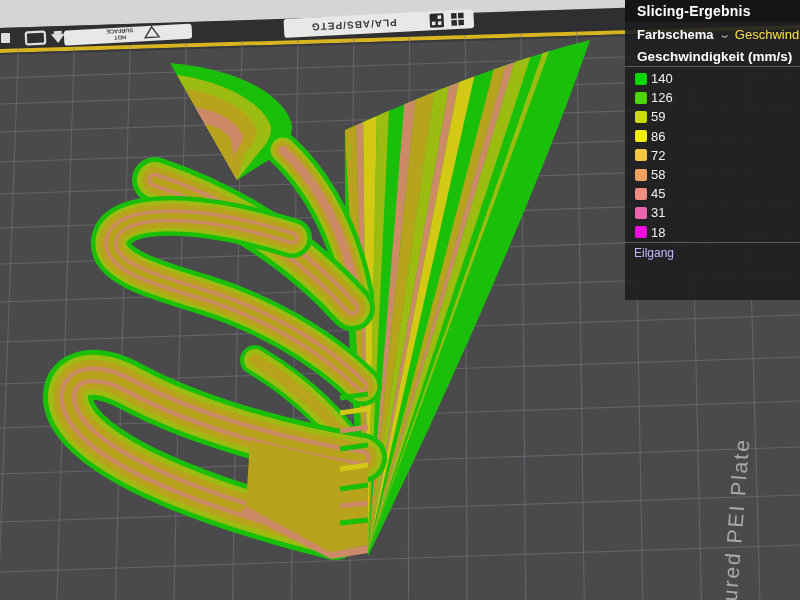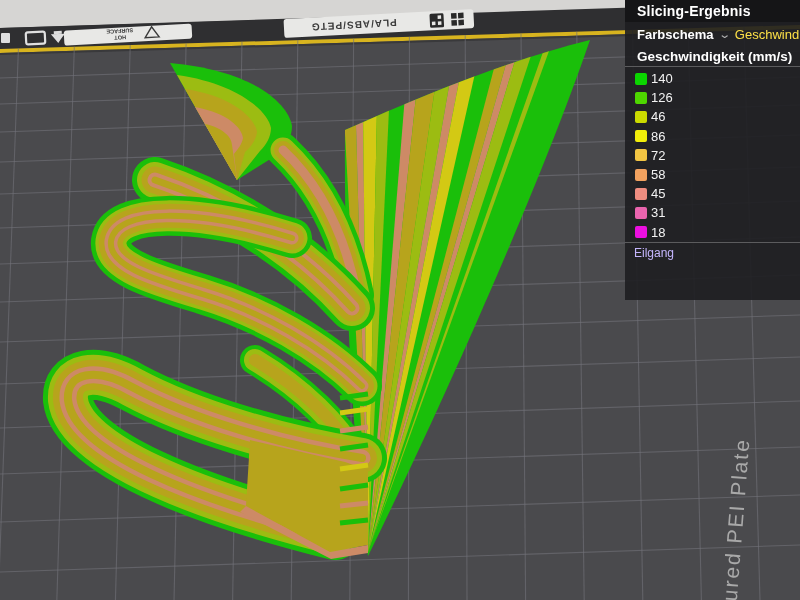--- a/index.html
+++ b/index.html
@@ -232,21 +232,21 @@
       <div class="legend-row">
         <span class="swatch" style="background: rgb(11, 214, 0);"></span>
         <span class="legend-val">140</span>
       </div>
       <div class="legend-row">
         <span class="swatch" style="background: rgb(78, 214, 0);"></span>
         <span class="legend-val">126</span>
       </div>
       <div class="legend-row">
         <span class="swatch" style="background: rgb(204, 219, 0);"></span>
-        <span class="legend-val">46</span>
+        <span class="legend-val">59</span>
       </div>
       <div class="legend-row">
         <span class="swatch" style="background: rgb(242, 238, 10);"></span>
         <span class="legend-val">86</span>
       </div>
       <div class="legend-row">
         <span class="swatch" style="background: rgb(242, 197, 67);"></span>
         <span class="legend-val">72</span>
       </div>
       <div class="legend-row">

